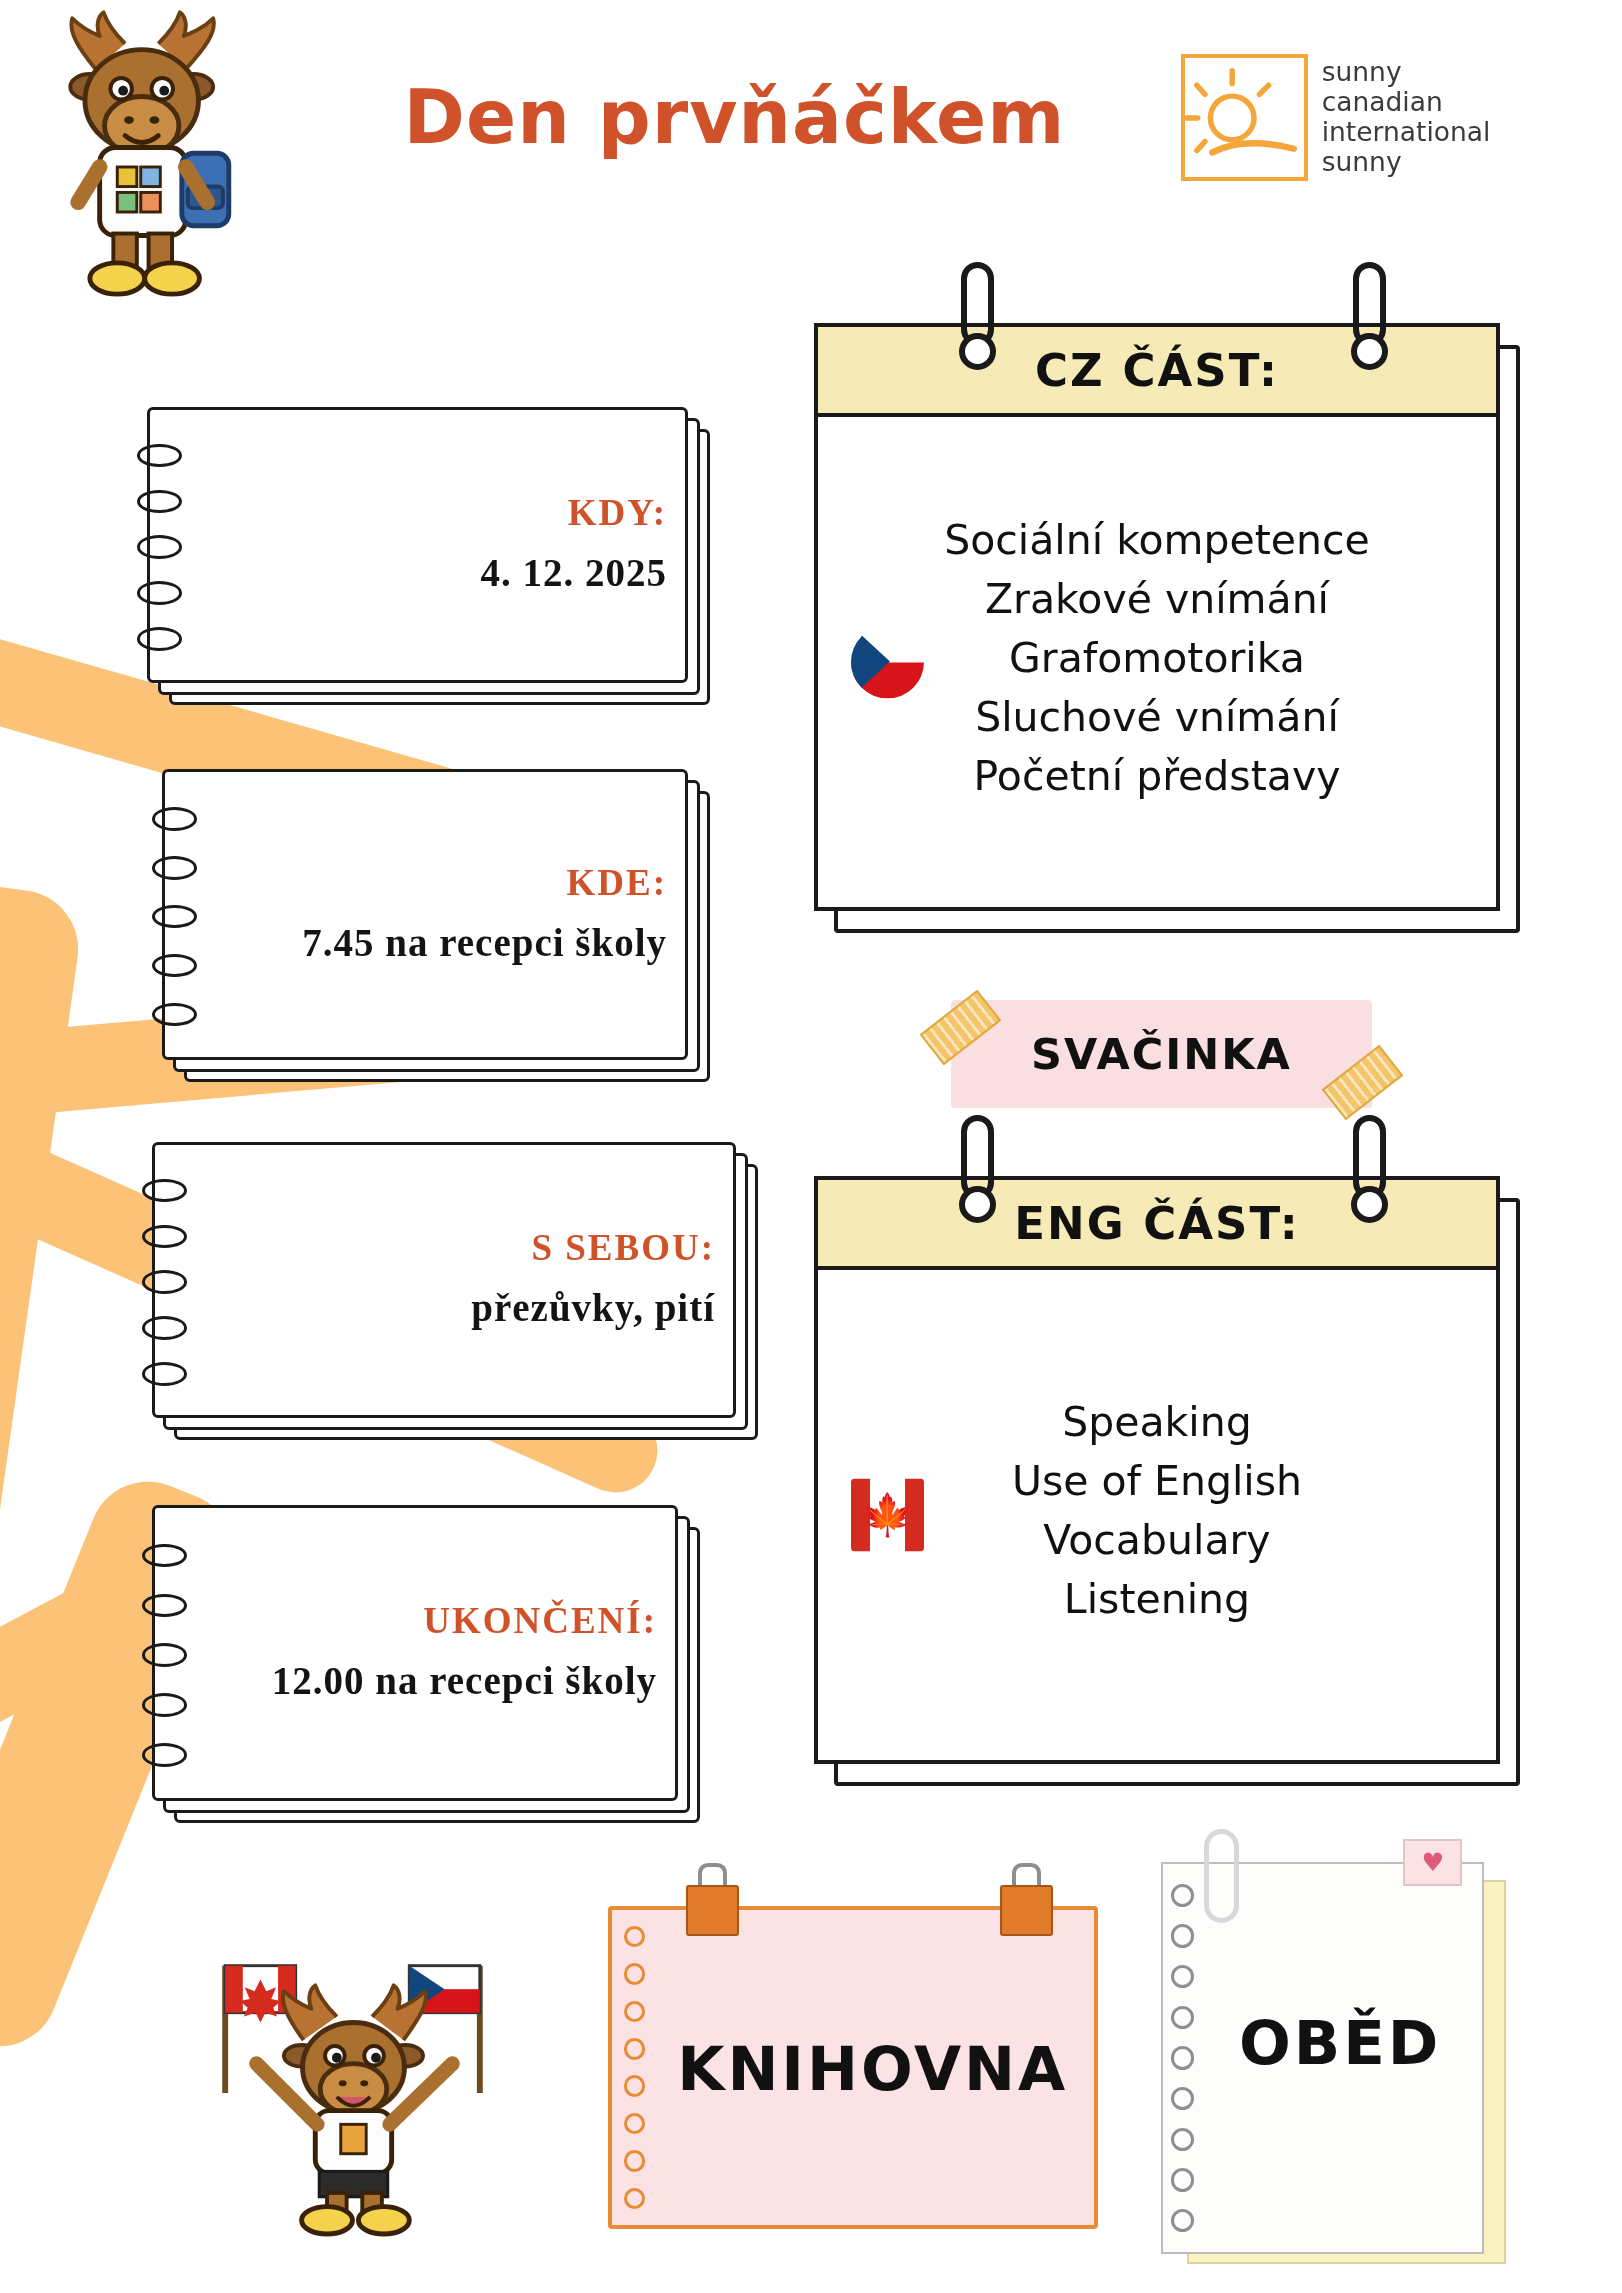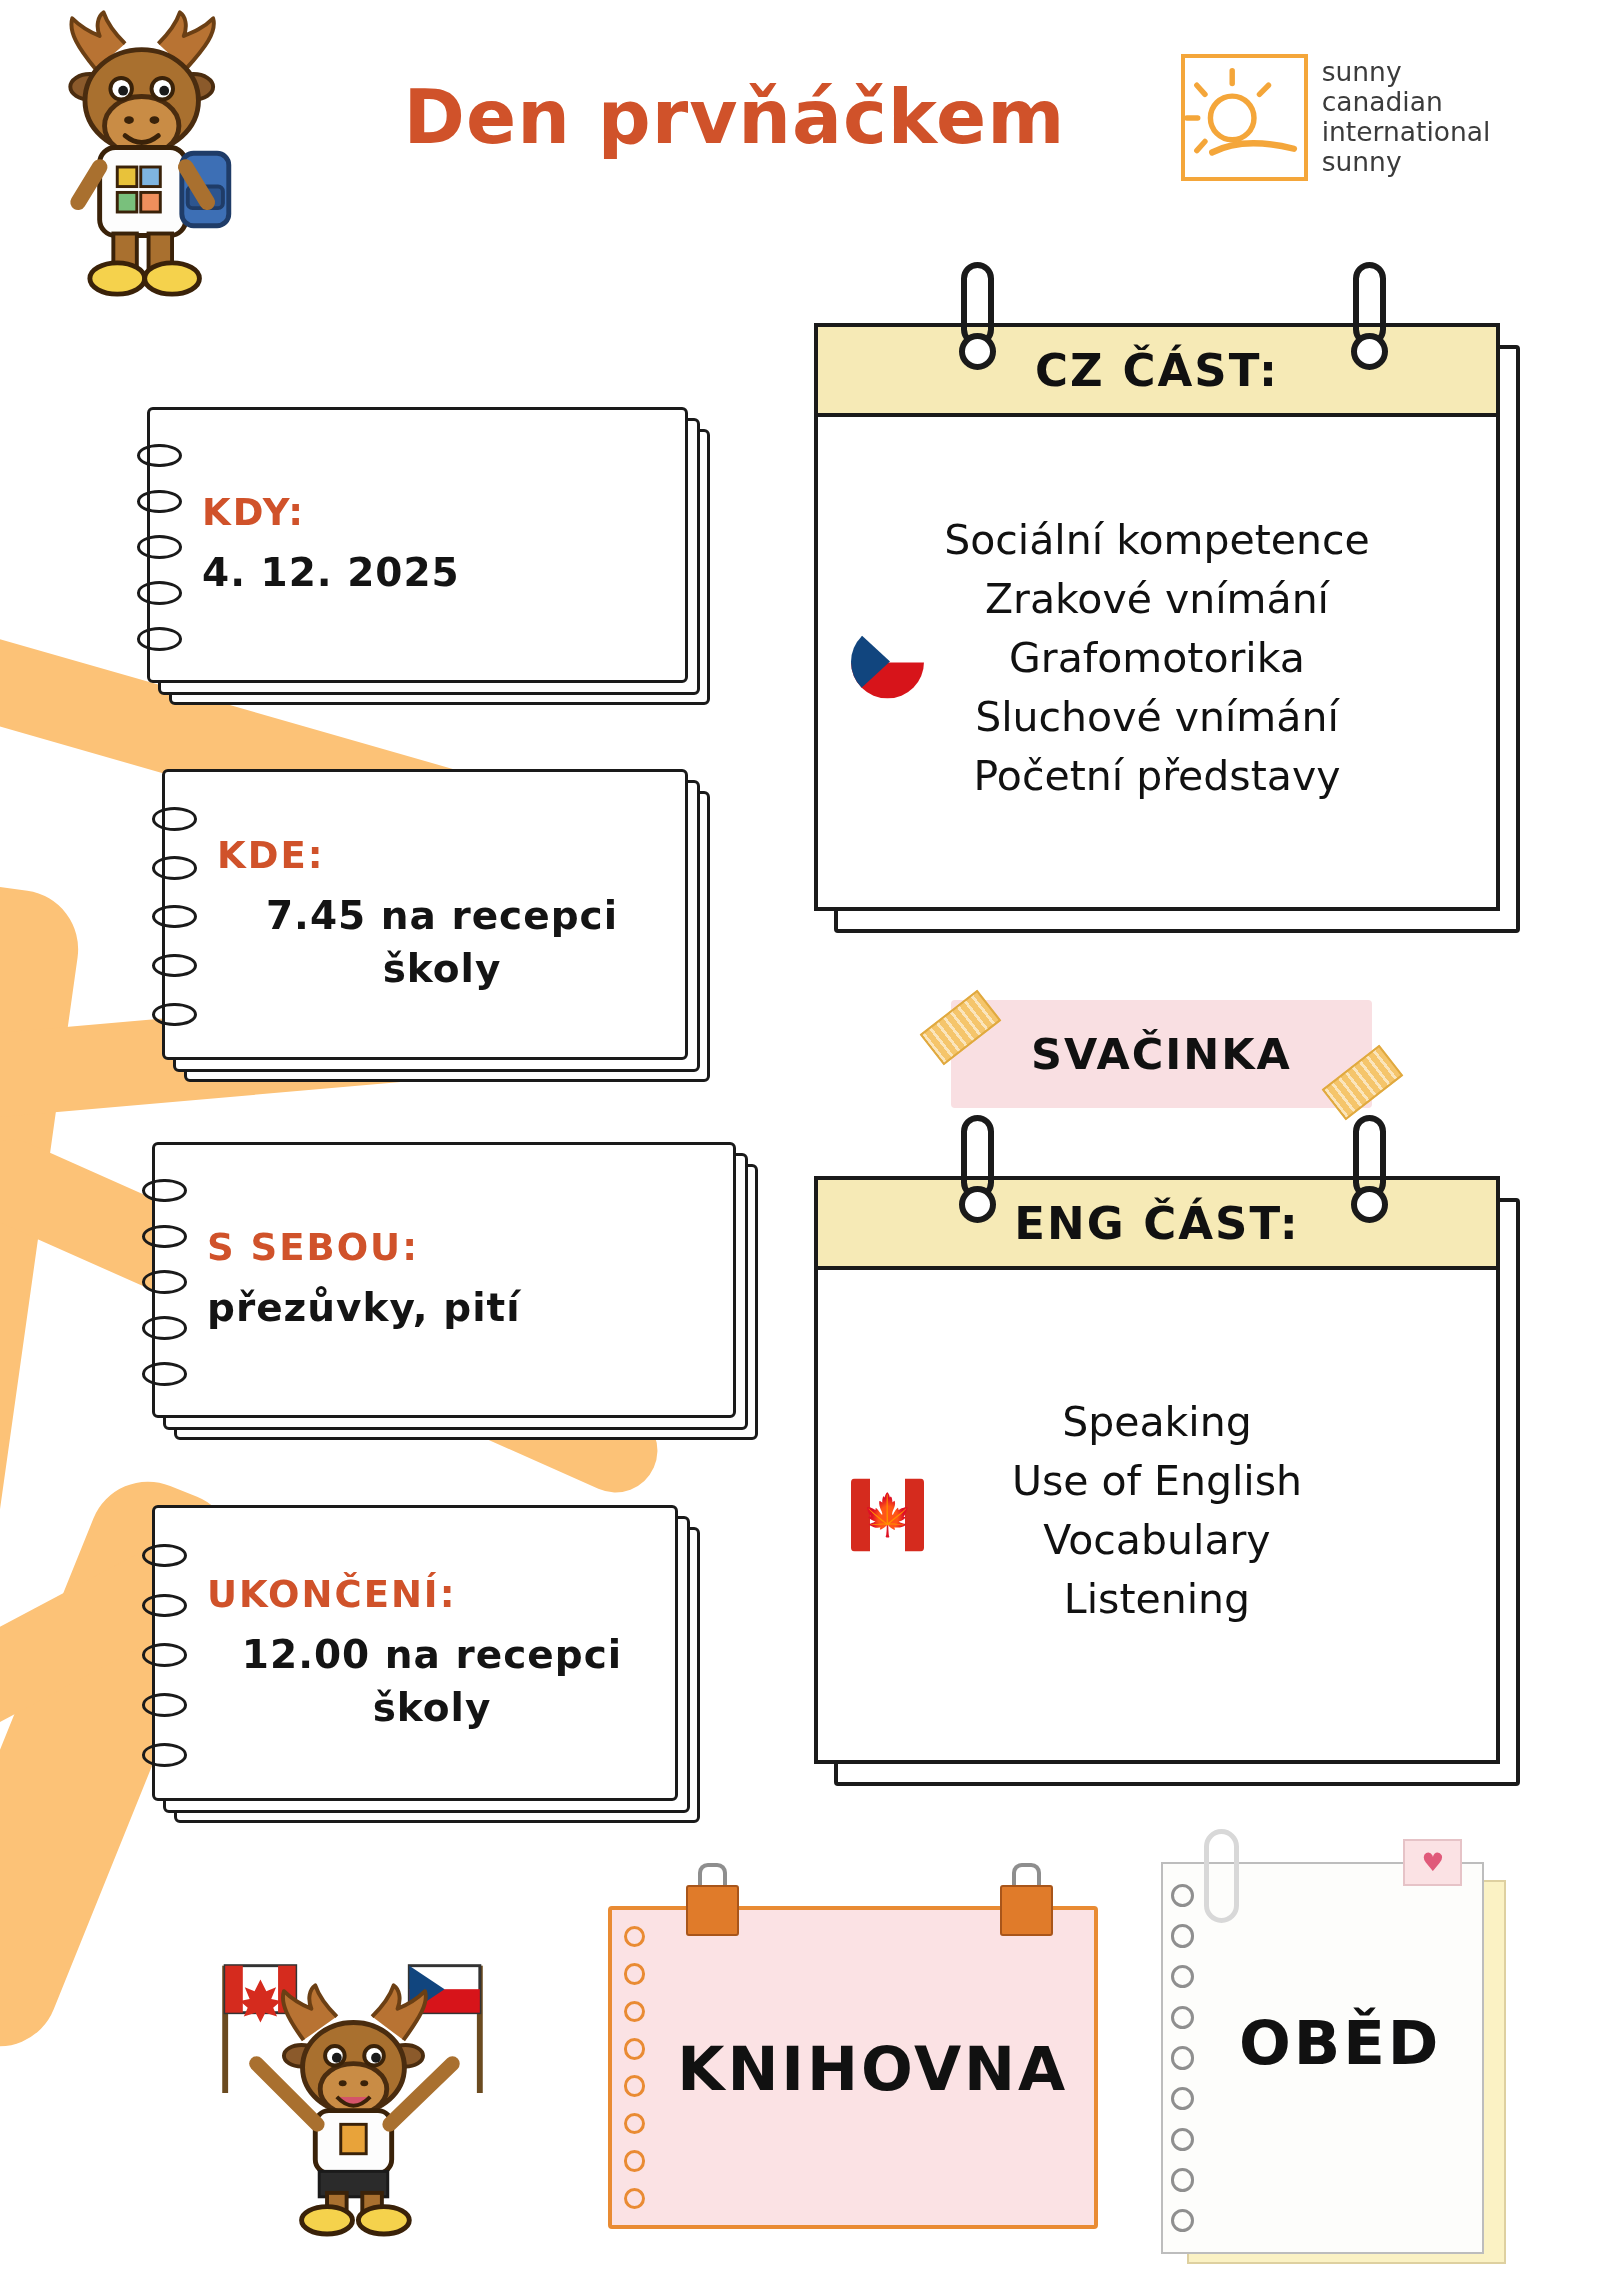--- a/index.html
+++ b/index.html
@@ -131,22 +131,23 @@
   }
   .notepad .pad-body {
     position: absolute;
     left: 55px;
     right: 29px;
     top: 25.5px;
     bottom: 33px;
     z-index: 4;
     display: flex;
     flex-direction: column;
-    align-items: flex-start;
+    align-items: flex-end;
     justify-content: center;
+    font-family: Liberation Serif, serif;
   }
   .pad-label {
     color: #d0522a;
     font-size: 37px;
     font-weight: bold;
     letter-spacing: 2px;
     margin-bottom: 11.8px;
     text-align: center;
   }
   .pad-value {

